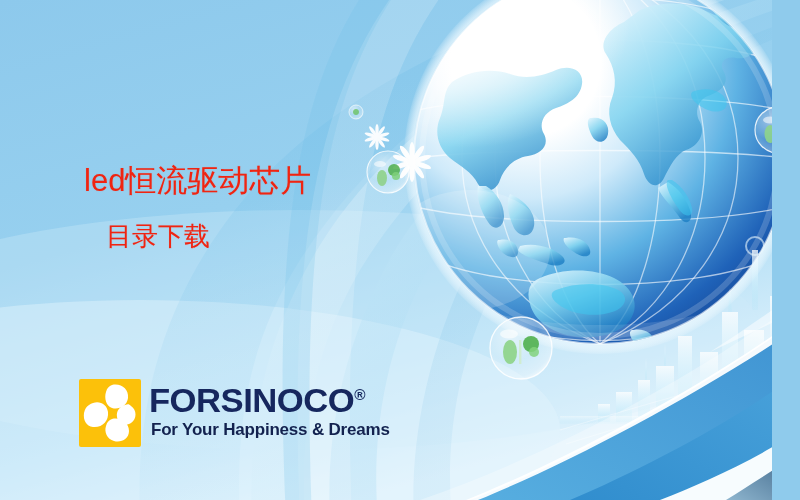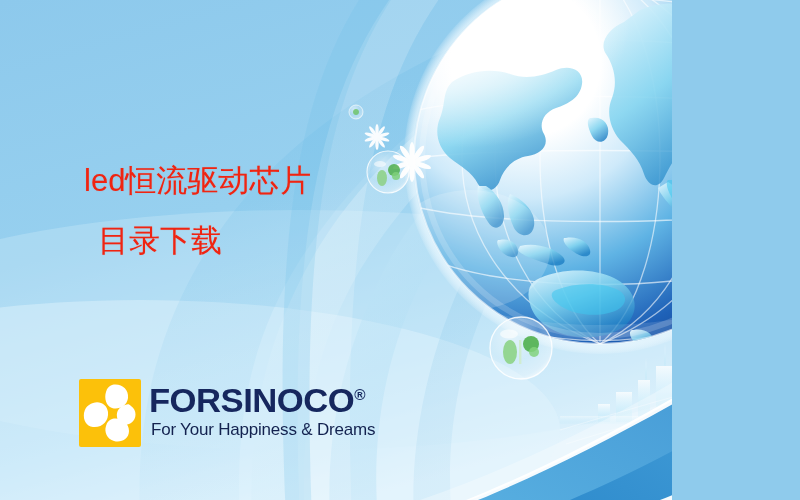--- a/index.html
+++ b/index.html
@@ -1,49 +1,50 @@
 <!DOCTYPE html>
 <html><head>
 <meta charset="utf-8">
 <style>
   * { margin:0; padding:0; box-sizing:border-box; }
   html,body { width:800px; height:500px; overflow:hidden; background:#8fcbec; }
   #banner {
-    position:relative; width:672px; height:500px; overflow:hidden;
+    position:relative; width:772px; height:500px; overflow:hidden;
     font-family:"Liberation Sans","DejaVu Sans",sans-serif;
     background:linear-gradient(150deg,#8ec9ec 0%,#92cdee 30%,#a8daf3 62%,#c6e7f8 85%,#dff2fc 100%);
   }
   #bg-svg { position:absolute; left:0; top:0; width:800px; height:500px; display:block; }
 
   
   #headline {
     position:absolute; left:84px; top:165px; width:420px;
     color:#ef2412; line-height:1.0; letter-spacing:0px;
     text-shadow:0 0 1px rgba(255,90,60,.35);
   }
   #headline .line1 { font-size:31px; white-space:nowrap; }
-  #headline .line2 { font-size:31px; margin-top:29px; margin-left:14px; white-space:nowrap; }
+  #headline .line2 { font-size:26px; margin-top:29px; margin-left:22px; white-space:nowrap;font-family:Liberation Mono, monospace; }
 
   
   #logo { position:absolute; left:79px; top:379px; display:flex; align-items:flex-start; }
   #logo-mark {
     width:62px; height:68px; background:#fcc10a; border-radius:2px;
     position:relative; flex:0 0 auto;
   }
   #logo-mark svg { position:absolute; left:0; top:0; }
   #logo-text { margin-left:10px; padding-top:4px; }
   #logo-word {
     font-size:34px; font-weight:bold; color:#16275e; letter-spacing:-0.5px;
     line-height:1; position:relative; display:inline-block;
     transform:scaleX(1.02);
   }
   #logo-word .reg { font-size:15px; vertical-align:super; font-weight:bold; line-height:1; }
   #logo-tag {
     font-size:17px; color:#13224f; margin-top:3px; letter-spacing:-0.2px;
     white-space:nowrap;
+    font-weight:bold;
   }
 </style>
 </head>
 <body>
 
 <div id="banner">
 
   <svg id="bg-svg" viewBox="0 0 800 500">
     <defs>
 

